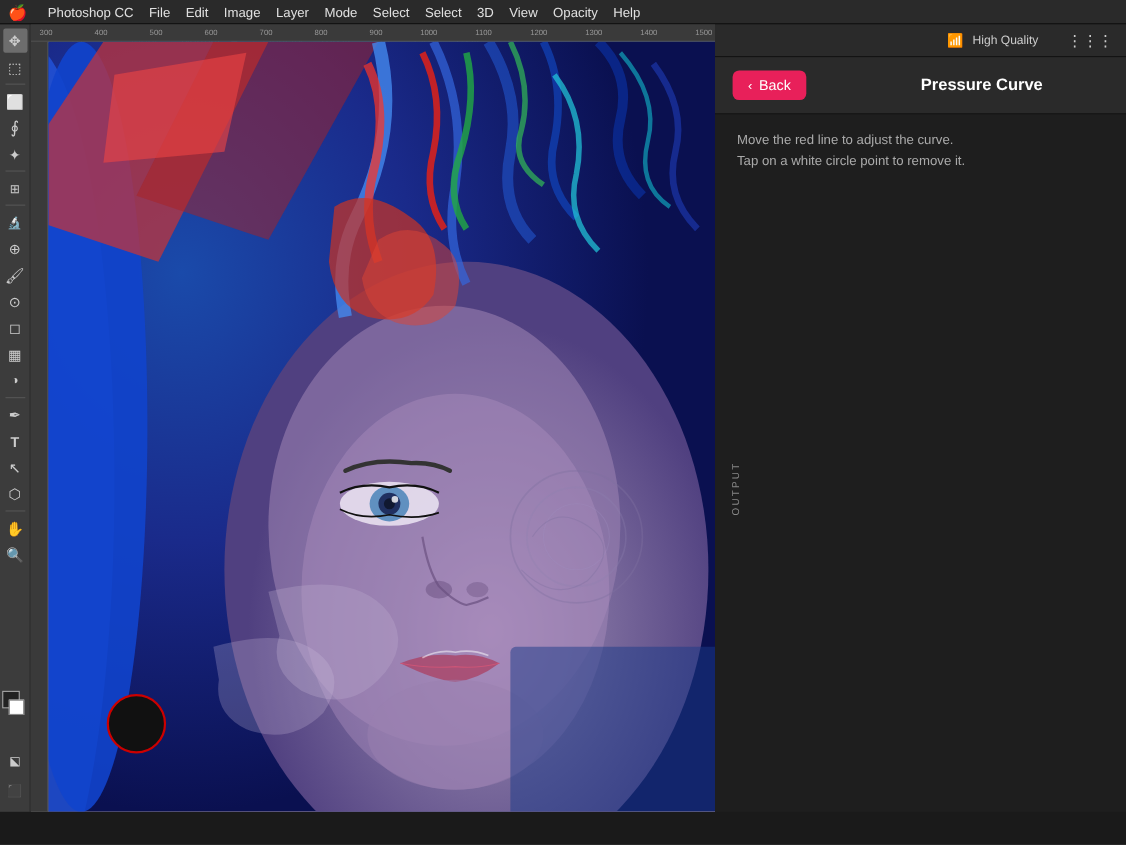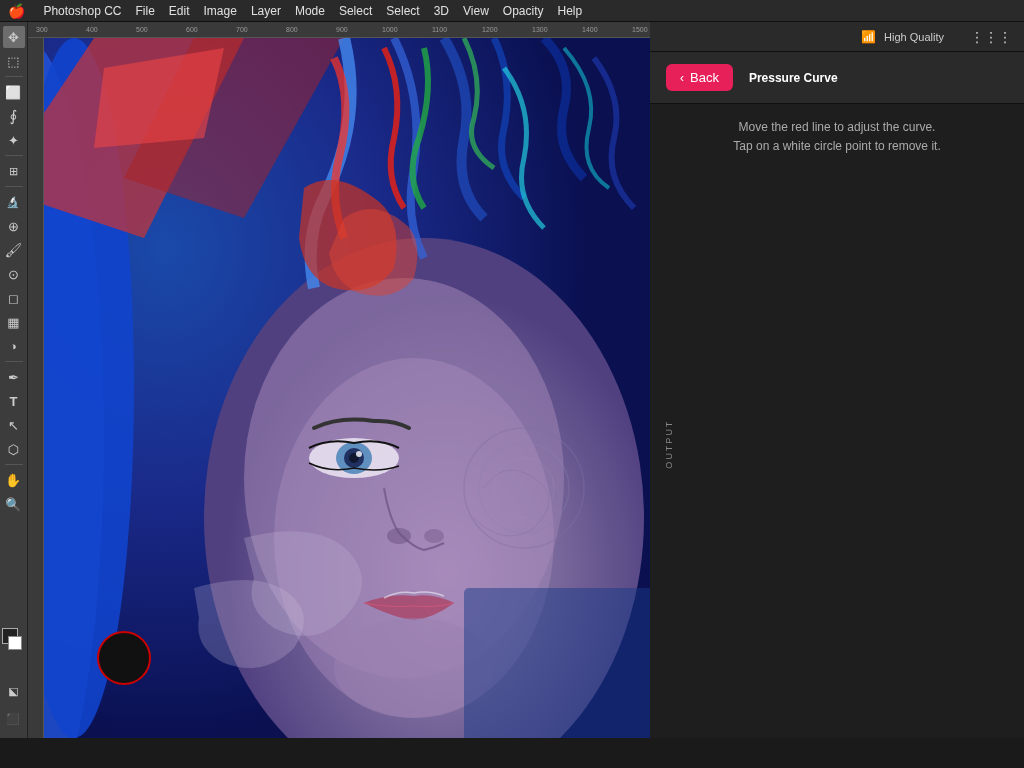--- a/index.html
+++ b/index.html
@@ -161,31 +161,31 @@
       font-size: 13px;
       cursor: pointer;
       display: flex;
       align-items: center;
       gap: 6px;
       font-weight: 500;
     }
     #back-button .chevron { font-size: 12px; }
     #rp-title {
       color: #ffffff;
-      font-size: 12px;
+      font-size: 15px;
       font-weight: 600;
       flex: 1;
-      text-align: left;
+      text-align: right;
       padding-right: 60px;
     }
 
     
     #rp-instructions {
       padding: 14px 20px;
-      text-align: center;
+      text-align: left;
     }
     #rp-instructions p {
       color: #aaa;
       font-size: 12px;
       line-height: 1.6;
     }
 
     
     #curve-container {
       flex: 1;

